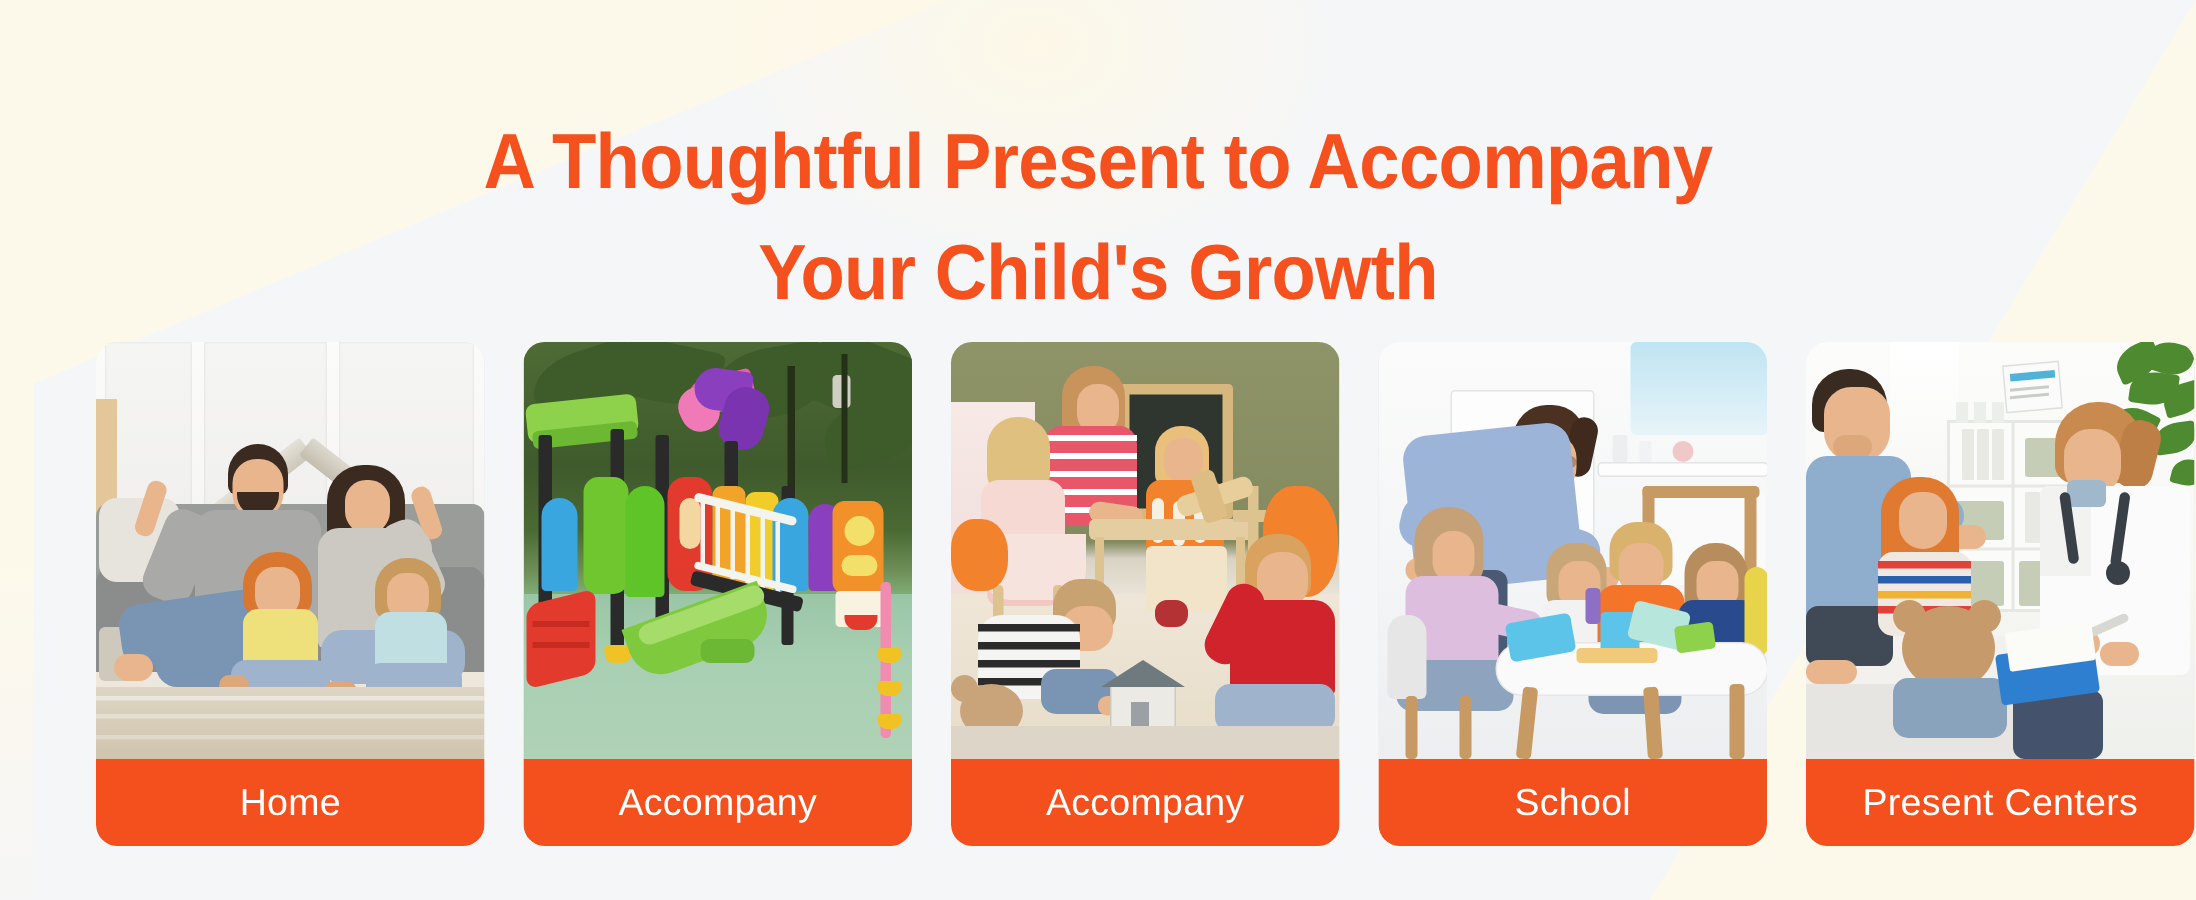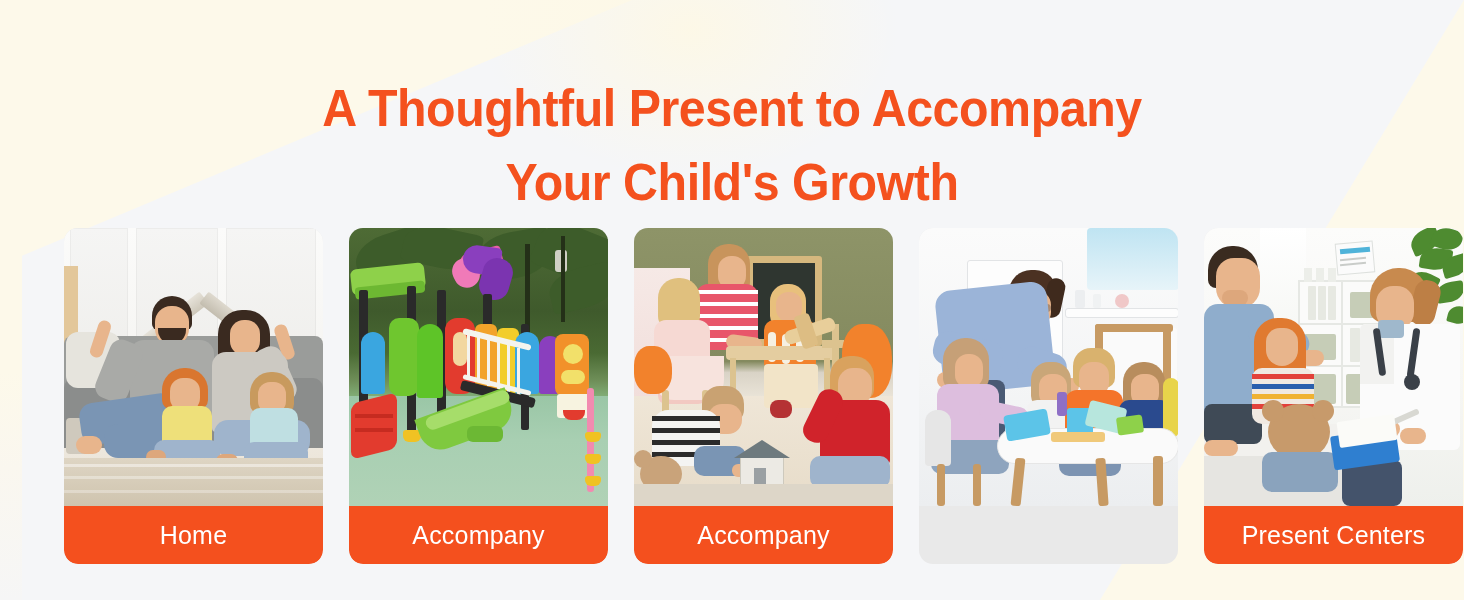--- a/index.html
+++ b/index.html
@@ -423,20 +423,23 @@
         <div class="el leg-wood" style="left:178px;top:230px;width:10px;height:48px;transform:rotate(-4deg);"></div>
         <div class="el leg-wood" style="left:234px;top:228px;width:10px;height:50px;"></div>
 
         <div class="el paper-blue" style="left:86px;top:184px;width:44px;height:26px;border-radius:4px;transform:rotate(-10deg);"></div>
         <div class="el paper-blue" style="left:148px;top:180px;width:26px;height:34px;border-radius:3px;"></div>
         <div class="el paper-mint" style="left:168px;top:176px;width:38px;height:26px;border-radius:4px;transform:rotate(14deg);"></div>
         <div class="el" style="left:198px;top:188px;width:26px;height:18px;background:#8ed14a;border-radius:3px;transform:rotate(-8deg);"></div>
         <div class="el" style="left:138px;top:164px;width:10px;height:24px;background:#8e6fc6;border-radius:3px;"></div>
         <div class="el" style="left:132px;top:204px;width:54px;height:10px;background:#f0c97a;border-radius:3px;"></div>
       </div>
+      <div class="label-band">
+        <span>School</span>
+      </div>
     </div>
 
     <div class="card">
       <div class="photo">
         <div class="sc th-wall"></div>
 
         <div class="el" style="left:56px;top:0;width:46px;height:110px;background:linear-gradient(to bottom,#ffffff,#f6f7f4);"></div>
 
         <div class="el plant-leaf" style="left:206px;top:2px;width:30px;height:22px;transform:rotate(-24deg);"></div>
         <div class="el plant-leaf" style="left:228px;top:0;width:30px;height:22px;transform:rotate(18deg);"></div>

